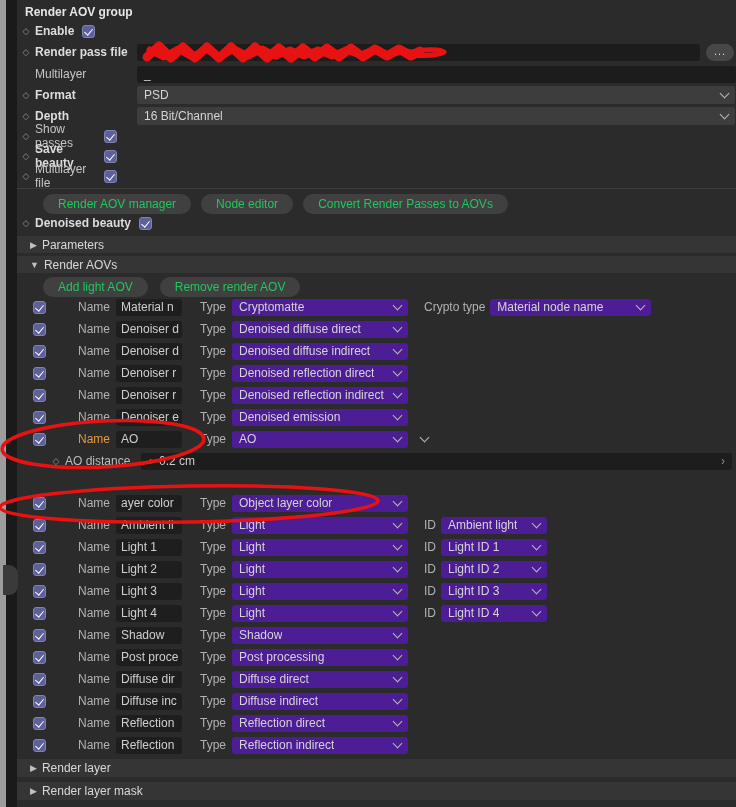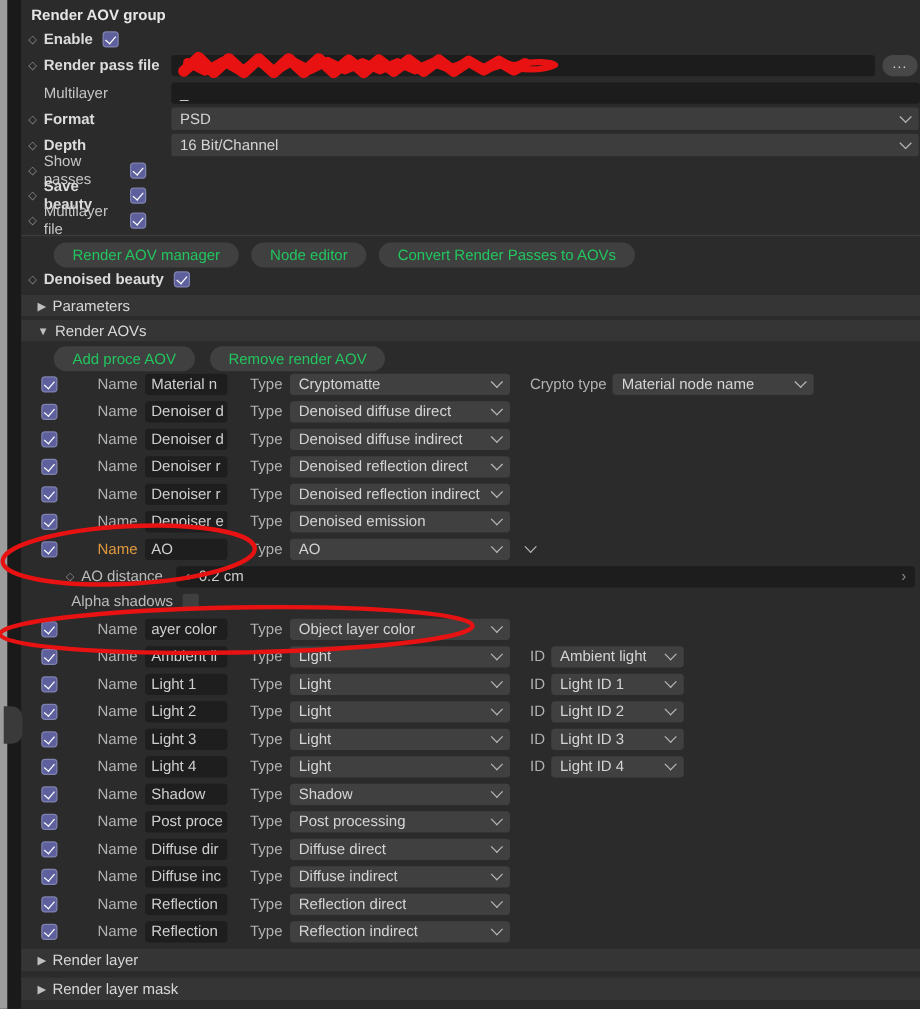--- a/index.html
+++ b/index.html
@@ -19,21 +19,21 @@
     box-sizing:border-box;position:relative;flex:none;}
   .cb::after{content:"";position:absolute;left:3px;top:1px;width:4px;height:7px;
     border-right:1.5px solid #fff;border-bottom:1.5px solid #fff;transform:rotate(40deg);}
   .cb.after-label{margin-left:8px;}
   .ucb{width:13px;height:13px;border-radius:2px;background:#3f3f3f;margin-left:8px;flex:none;}
   .field{flex:1;height:17px;background:#1c1c1c;border-radius:3px;line-height:17px;
     padding:0 7px;color:#cfcfcf;white-space:nowrap;overflow:hidden;}
   .field.file{margin-right:6px;}
   .browse{width:28px;height:17px;border-radius:9px;background:#474747;color:#ddd;flex:none;
     margin-right:2px;text-align:center;line-height:14px;font-size:11px;letter-spacing:1px;}
-  .dd{box-sizing:border-box;height:17px;background:#404040;border-radius:3px;display:flex;
+  .dd{box-sizing:border-box;height:17px;background:#4c1d95;border-radius:3px;display:flex;
     align-items:center;padding:0 7px;color:#d4d4d4;flex:none;}
   .dd.big{flex:1;height:18px;background:#3d3d3d;border-radius:2px;margin-right:1px;}
   .ddt{white-space:nowrap;overflow:hidden;}
   .chev{width:6px;height:6px;border-right:1.5px solid #b8b8b8;border-bottom:1.5px solid #b8b8b8;
     transform:rotate(45deg);flex:none;margin-top:-3px;}
   .dd .chev{margin-left:auto;}
   .chev.lone{margin-left:13px;}
   .hr{position:absolute;left:0;right:0;height:1px;background:#3d3d3d;}
   .btn{height:20px;border-radius:10px;background:#404040;color:#22c55e;display:flex;
     align-items:center;padding:0 15px;flex:none;white-space:nowrap;}
@@ -147,21 +147,21 @@
     <span class="tri">▶</span>
     <span>Parameters</span>
   </div>
 
   <div class="bar" style="top:256px">
     <span class="tri">▼</span>
     <span>Render AOVs</span>
   </div>
 
   <div class="r" style="top:276px;height:21px">
-    <span class="btn first">Add proce AOV</span>
+    <span class="btn first">Add light AOV</span>
     <span class="btn" style="margin-left:12px">Remove render AOV</span>
   </div>
 
   <div class="r aov" style="top:296px">
     <span class="cb acb"></span>
     <span class="lab">Name</span>
     <span class="ninp">Material n</span>
     <span class="tlab">Type</span>
     <span class="dd w-type">
       <span class="ddt">Cryptomatte</span>
@@ -244,24 +244,20 @@
   <div class="r aov" style="top:450px">
     <span class="dmd2">◇</span>
     <span class="aolab">AO distance</span>
     <span class="slider">
       <span class="arr">‹</span>
       <span class="val">0.2 cm</span>
       <span class="arr">›</span>
     </span>
   </div>
 
-  <div class="r aov" style="top:471px;height:20px">
-    <span class="aslab">Alpha shadows</span>
-    <span class="ucb"></span>
-  </div>
 
   <div class="r aov" style="top:492px">
     <span class="cb acb"></span>
     <span class="lab">Name</span>
     <span class="ninp">ayer color</span>
     <span class="tlab">Type</span>
     <span class="dd w-type">
       <span class="ddt">Object layer color</span>
       <span class="chev"></span>
     </span>

